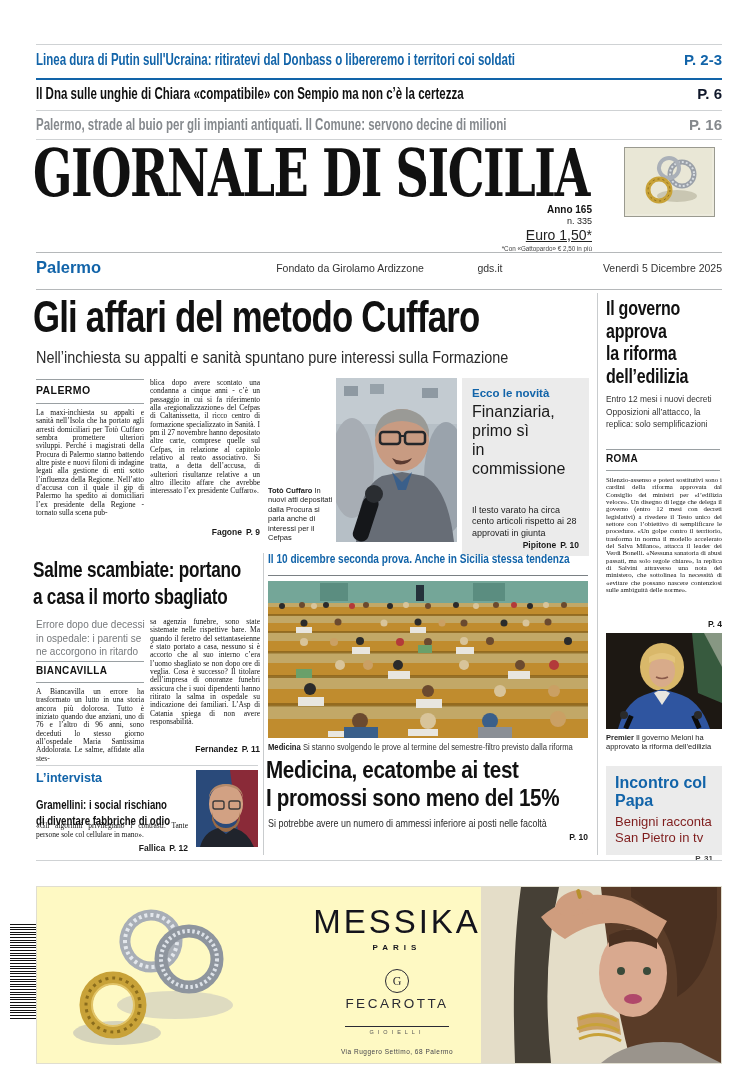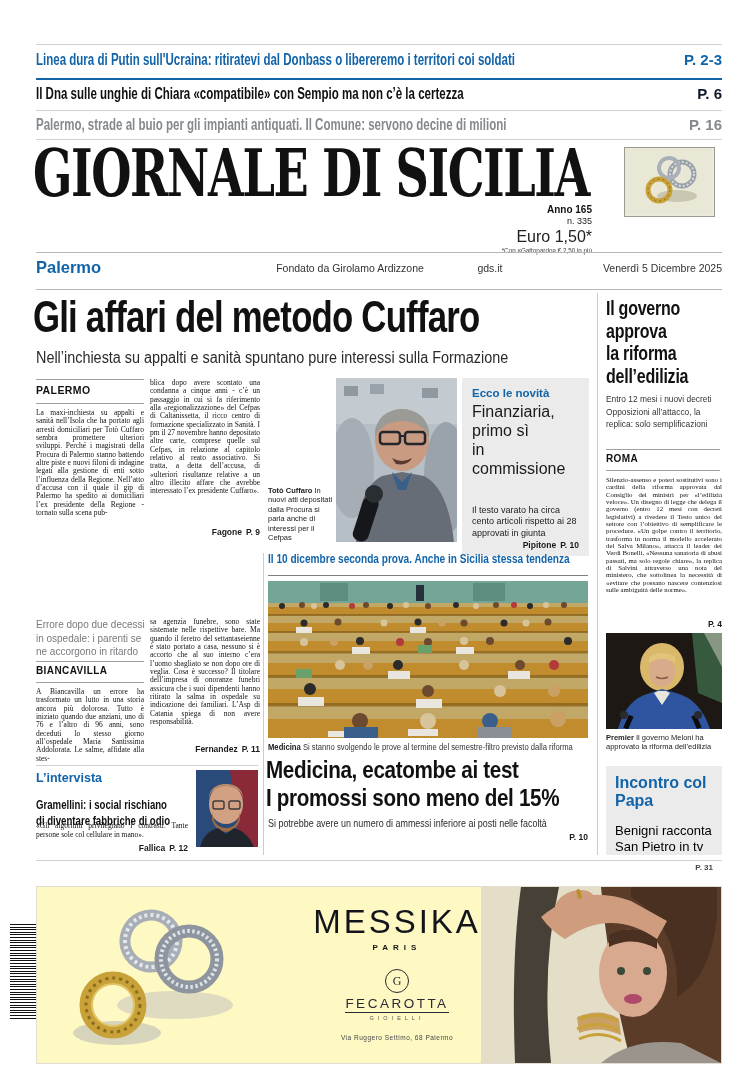--- a/index.html
+++ b/index.html
@@ -18,40 +18,40 @@
   
   .teaser{position:absolute;left:36px;width:686px;height:24px;}
   .teaser .t{font-weight:bold;font-size:16px;}
   .teaser .p{position:absolute;right:0;top:0;font-weight:bold;font-size:15px;}
   
   .mast{position:absolute;left:33px;top:140px;font-family:"DejaVu Serif",serif;
         font-weight:900;font-size:66px;letter-spacing:-2px;line-height:1;}
   .edition{position:absolute;left:462px;top:204px;width:130px;text-align:right;line-height:1.2;}
   .edition .a{font-weight:bold;font-size:10px;}
   .edition .b{font-size:9px;color:#222;}
-  .edition .c{font-size:16px;color:#222;}
+  .edition .c{font-size:14px;color:#222;text-decoration:underline;}
   .edition .d{font-size:6.3px;color:#444;margin-top:1px;}
   .thumb{position:absolute;left:624px;top:147px;width:89px;height:68px;background:#edebdd;border:1px solid #9a9a90;}
   
   .dl{font-size:10.5px;color:#333;}
   
   .gbox{position:absolute;background:#ebebeb;padding:9px 10px;box-sizing:border-box;}
   .gbox .lbl{font-weight:bold;font-size:11.5px;}
   
   .ph{position:absolute;overflow:hidden;}
   svg{display:block;}
   .barcode{position:absolute;left:10px;top:924px;width:26px;height:96px;background:#fff;
      background-image:repeating-linear-gradient(to bottom,#111 0 1px,#fff 1px 2.6px);}
   .ad{position:absolute;left:36px;top:886px;width:686px;height:178px;background:#fef9c3;border:1px solid #e0ded0;box-sizing:border-box;}
   .ad .brand{font-size:33px;letter-spacing:3px;color:#14141c;font-weight:500;}
   .ad .bsub{font-size:8px;letter-spacing:5px;color:#14141c;margin-top:2px;font-weight:bold;}
   .ad .mono{width:22px;height:22px;border:1.3px solid #2a2a33;border-radius:50%;margin:0 auto;
             font-family:"Liberation Serif",serif;font-size:12px;line-height:22px;color:#2a2a33;}
   .ad .ret{font-size:13.5px;letter-spacing:2.5px;color:#2a2a33;border-bottom:1px solid #2a2a33;
-           display:inline-block;padding-bottom:1px;margin-top:3px;font-weight:500;}
+           display:inline-block;padding-bottom:15px;margin-top:3px;font-weight:500;}
   .ad .rsub{font-size:5.5px;letter-spacing:4px;color:#555;margin-top:2px;}
   .ad .addr{font-size:6.5px;color:#44444c;margin-top:13px;letter-spacing:.5px;}
 </style>
 </head>
 <body>
 
 <div class="page">
 
   <div class="rule" style="left:36px;top:44px;width:686px;"></div>
   <div class="teaser" style="top:51px;">
@@ -188,27 +188,31 @@
         <circle cx="92" cy="82" r="4" fill="#2a2a2a"></circle>
     </svg>
   </div>
   <div class="abs capt" style="left:606px;top:733px;width:116px;">
     <b>Premier</b>
     <span>Il governo Meloni ha approvato la riforma dell’edilizia</span>
   </div>
 
   <div class="gbox" style="left:606px;top:766px;width:116px;height:89px;padding:8px 9px;">
     <div class="lbl blue" style="font-size:16px;">Incontro col Papa</div>
-    <div style="font-size:13px;color:#000000;line-height:1.22;margin-top:13px;">
+    <div style="font-size:13px;color:#7f1d1d;line-height:1.22;margin-top:4px;">
       <div>Benigni racconta</div>
       <div>San Pietro in tv</div>
     </div>
     <div style="font-size:8px;font-weight:bold;color:#444;text-align:right;margin-top:8px;">P. 31</div>
   </div>
 
+  <div class="abs" style="left:33px;top:556px;font-weight:bold;font-size:22px;line-height:1.24;letter-spacing:-.3px;">
+    <div><span class="cx" style="transform:scaleX(.78);">Salme scambiate: portano</span></div>
+    <div><span class="cx" style="transform:scaleX(.78);">a casa il morto sbagliato</span></div>
+  </div>
   <div class="abs" style="left:36px;top:618px;font-size:10.5px;color:#76797c;line-height:1.3;">
     <div><span class="cx" style="transform:scaleX(.95);">Errore dopo due decessi</span></div>
     <div><span class="cx" style="transform:scaleX(.95);">in ospedale: i parenti se</span></div>
     <div><span class="cx" style="transform:scaleX(.95);">ne accorgono in ritardo</span></div>
   </div>
   <div class="rule" style="left:36px;top:661px;width:108px;background:#9aa0a3;"></div>
   <div class="abs kicker" style="left:36px;top:665px;font-size:10px;">BIANCAVILLA</div>
   <div class="rule" style="left:36px;top:682px;width:108px;background:#9aa0a3;"></div>
   <div class="abs serif" style="left:36px;top:688px;width:108px;height:77px;font-size:7.5px;line-height:8.35px;">A Biancavilla un errore ha trasformato un lutto in una storia ancora più dolorosa. Tutto è iniziato quando due anziani, uno di 76 e l’altro di 96 anni, sono deceduti lo stesso giorno all’ospedale Maria Santissima Addolorata. Le salme, affidate alla stes-</div>
   <div class="abs serif" style="left:150px;top:618px;width:110px;height:126px;font-size:7.5px;line-height:8.35px;">sa agenzia funebre, sono state sistemate nelle rispettive bare. Ma quando il feretro del settantaseienne è stato portato a casa, nessuno si è accorto che al suo interno c’era l’uomo sbagliato se non dopo ore di veglia. Cosa è successo? Il titolare dell’impresa di onoranze funebri assicura che i suoi dipendenti hanno ritirato la salma in ospedale su indicazione dei familiari. L’Asp di Catania spiega di non avere responsabilità.</div>

